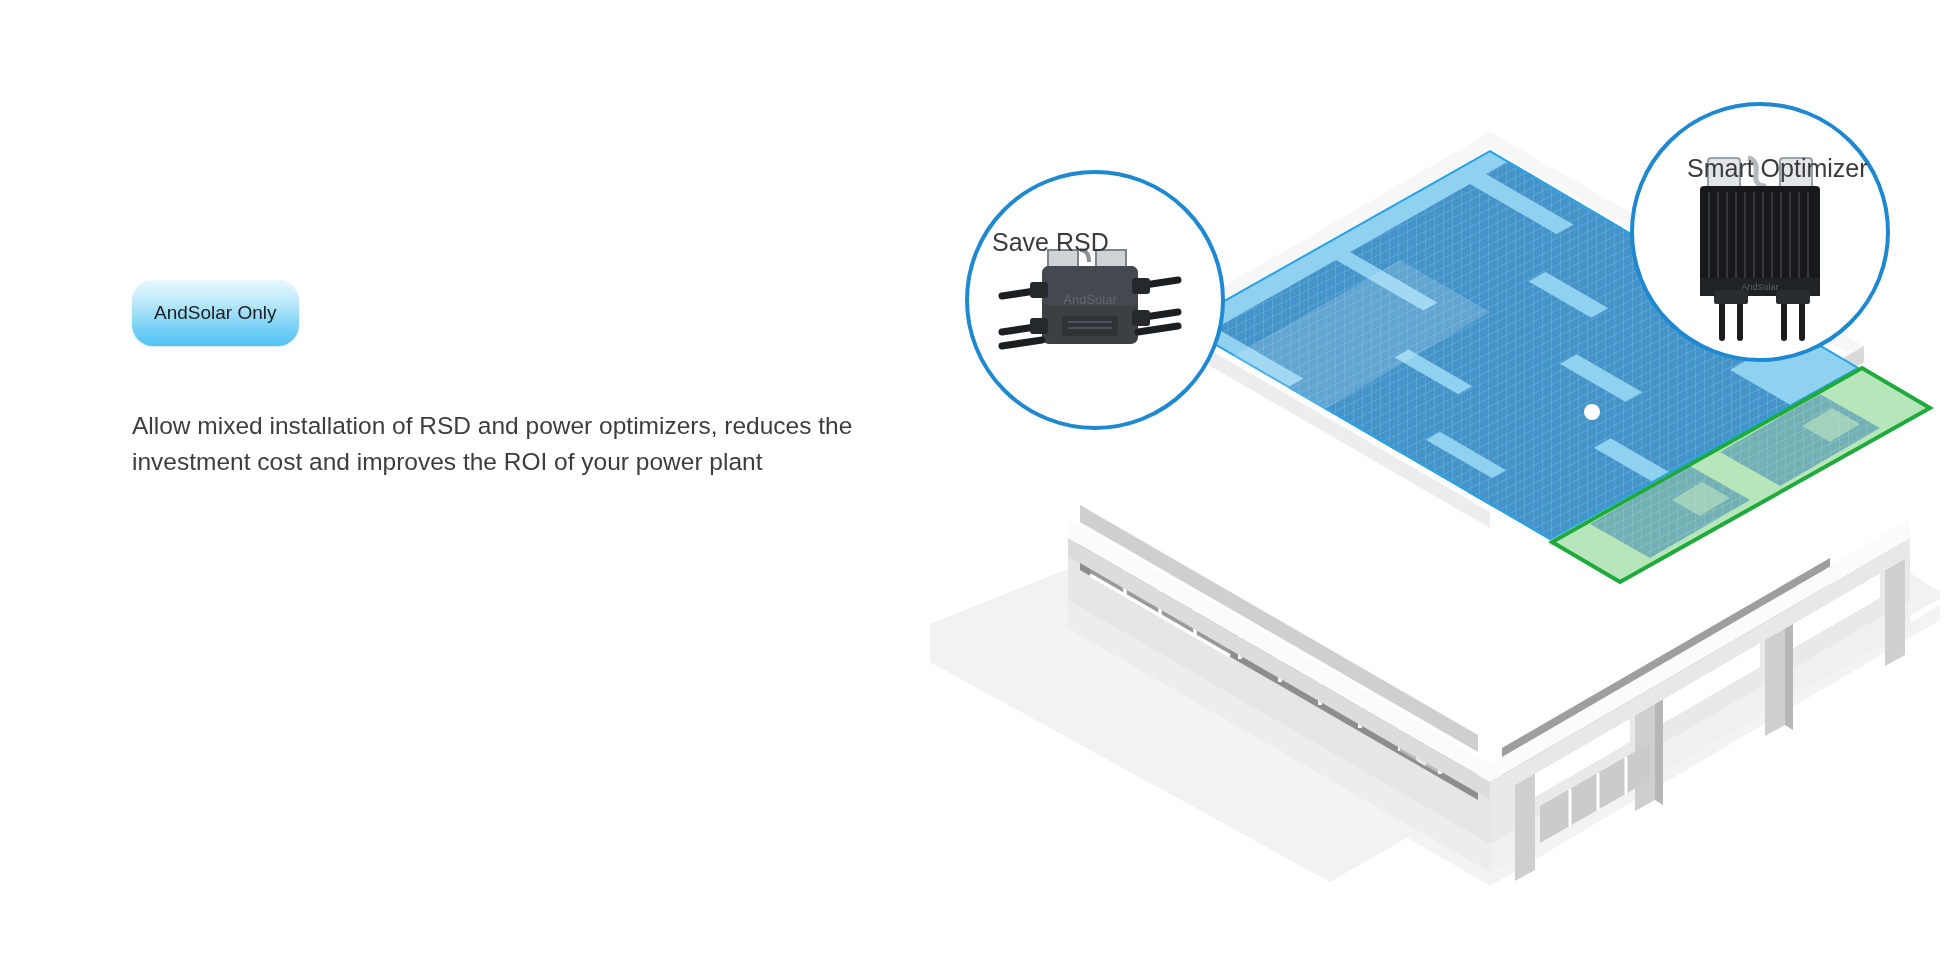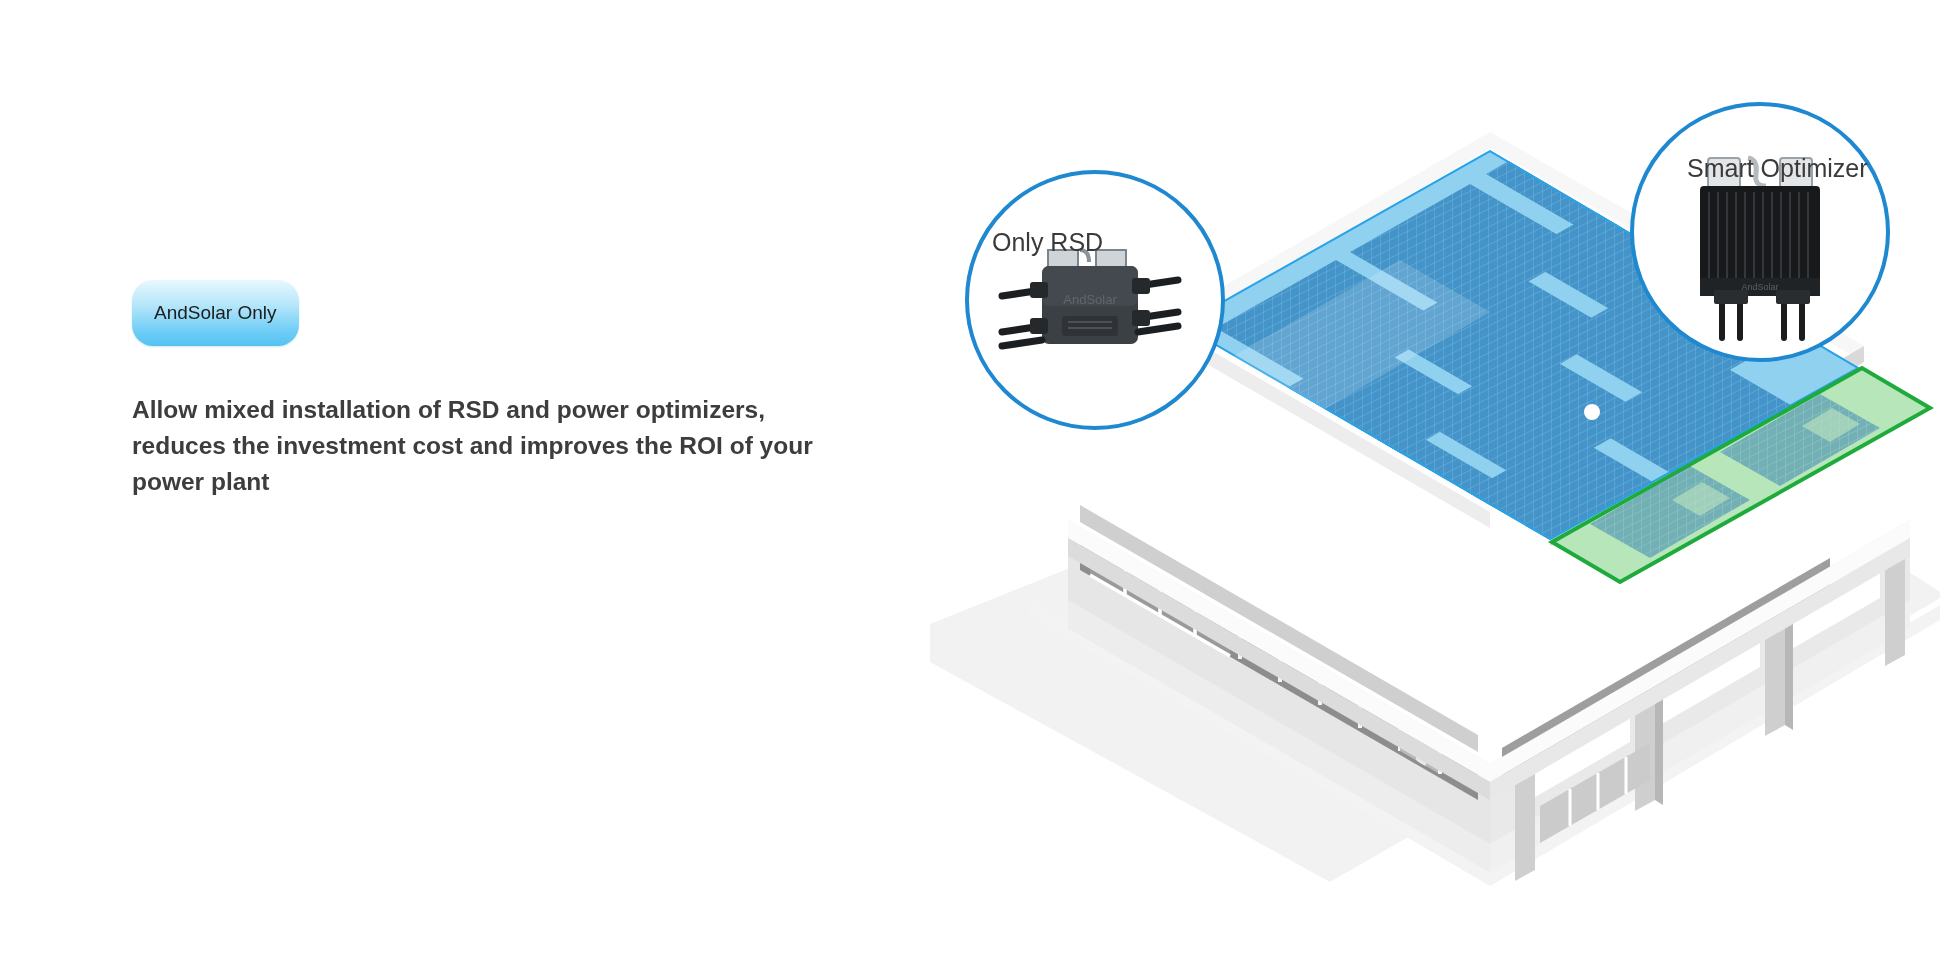--- a/index.html
+++ b/index.html
@@ -50,26 +50,25 @@
     height: 42px;
     padding: 12px 22px;
     border-radius: 21px;
     font-size: 19px;
     color: #1c1c1c;
     background: linear-gradient(180deg, #e8f8fe 0%, #b5e6fa 38%, #6ecdf5 78%, #53c3f2 100%);
     white-space: nowrap;
     box-shadow: 0 1px 2px rgba(80,160,200,0.25);
   }
   .body-text {
-    margin-top: 48px;
+    margin-top: 64px;
     font-size: 24.5px;
     line-height: 36px;
     color: #3d3d3d;
     width: 730px;
-    font-weight: bold;
   }
 
   
   .illustration {
     position: absolute;
     left: 930px;
     top: 100px;
     width: 1010px;
     height: 830px;
   }
@@ -329,14 +328,14 @@
       </g>
       <g fill="#2a2d30">
         <rect x="784" y="190" width="34" height="14" rx="2"></rect>
         <rect x="846" y="190" width="34" height="14" rx="2"></rect>
       </g>
     </g>
   </g>
 </svg>
 </div>
 
-<div class="callout-label" id="label-rsd">Only RSD</div>
+<div class="callout-label" id="label-rsd">Save RSD</div>
 <div class="callout-label" id="label-opt">Smart Optimizer</div>
 
 </body></html>

